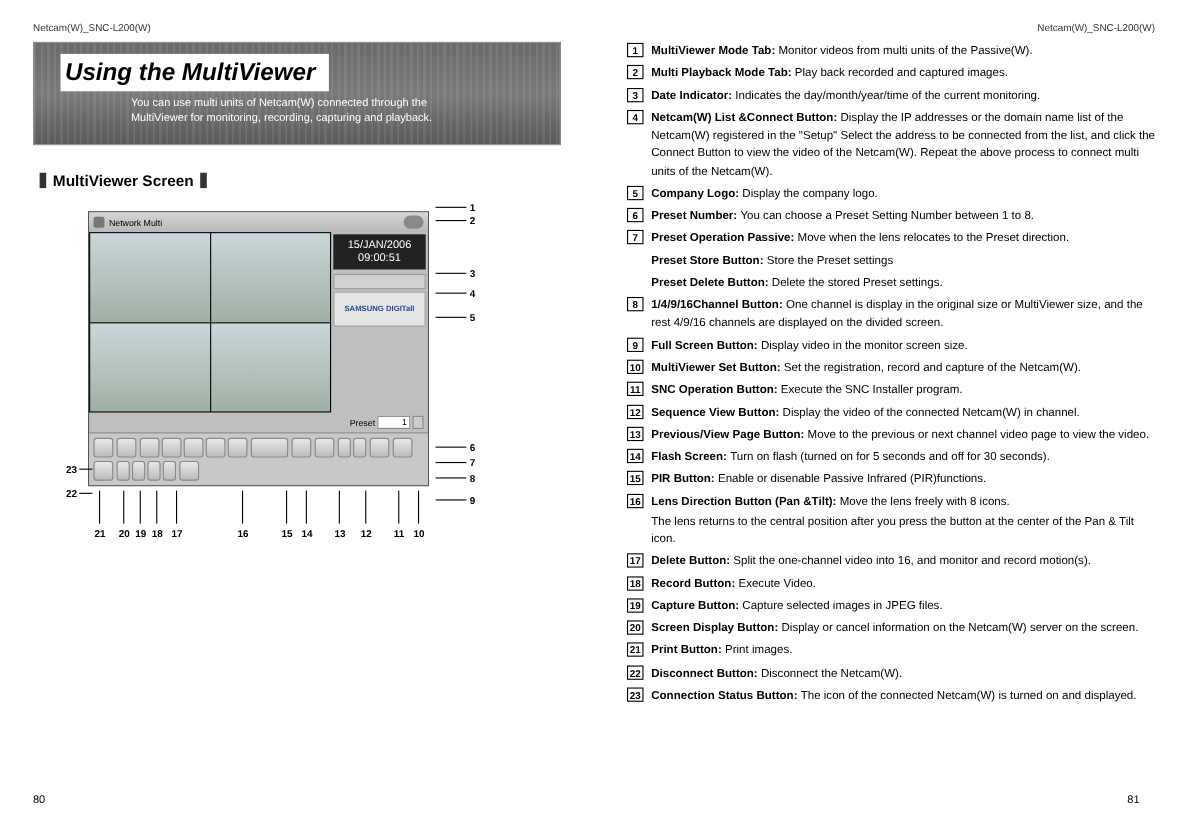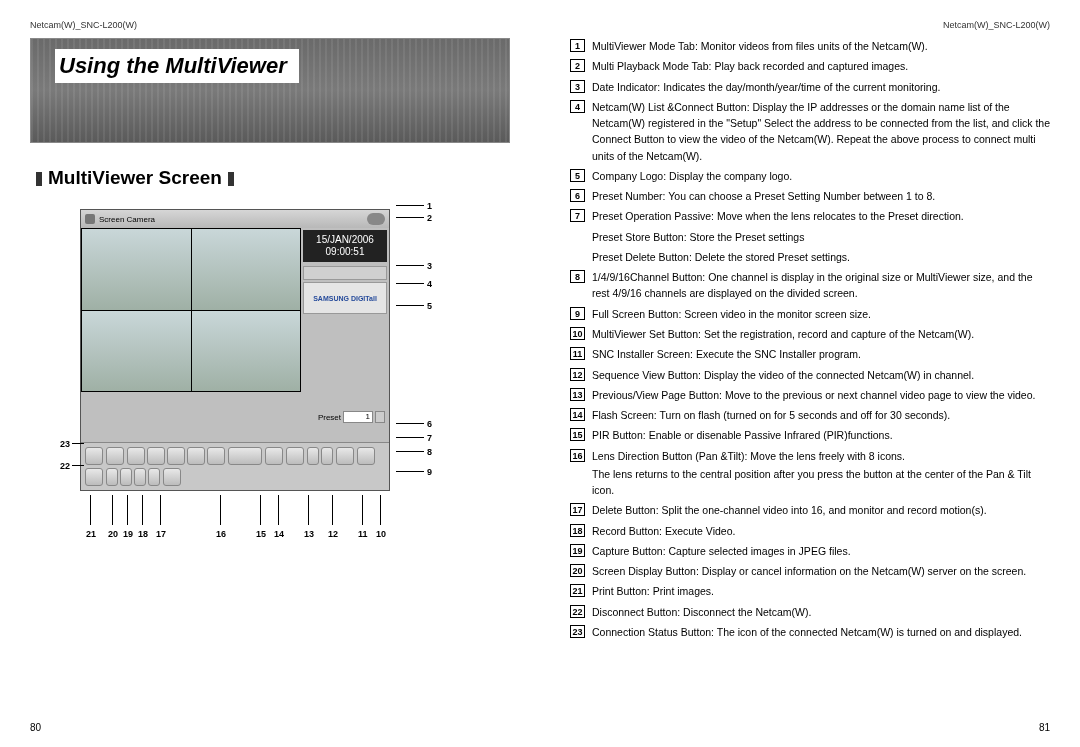--- a/index.html
+++ b/index.html
@@ -2,66 +2,70 @@
 <html><head>
 <meta charset="utf-8">
 <style>
   * { box-sizing: border-box; margin: 0; padding: 0; }
   body { font-family: Arial, sans-serif; background: #fff; width: 1080px; height: 747px; position: relative; }
   .page { display: flex; width: 100%; height: 100%; }
   .left-page, .right-page { width: 50%; padding: 20px 30px; position: relative; }
   .header-row { font-size: 9px; color: #333; margin-bottom: 8px; }
   .left-page .header-row { text-align: left; }
   .right-page .header-row { text-align: right; }
-  .banner { position: relative; height: 105px; margin-bottom: 24px; background: linear-gradient(180deg,#6a6a6a 0%, #7a7a7a 50%, #5a5a5a 100%); border: 1px solid #888; overflow: hidden; }
+  .banner { position: relative; height: 94px; margin-bottom: 24px; background: linear-gradient(180deg,#6a6a6a 0%, #7a7a7a 50%, #5a5a5a 100%); border: 1px solid #888; overflow: hidden; }
   .banner::before { content:""; position:absolute; inset:0; background: repeating-linear-gradient(90deg, rgba(255,255,255,.08) 0 2px, transparent 2px 6px); }
   .banner-title { position: absolute; left: 24px; top: 10px; background: #fff; padding: 4px 12px 4px 4px; font-size: 22px; font-weight: bold; font-style: italic; color: #000; }
   .banner-desc { position:absolute; left: 88px; top: 48px; color:#fff; font-size: 10px; line-height:1.4; width: 360px; }
-  .section-title { font-size: 19px; font-weight: bold; margin: 14px 0 20px 0; }
+  .section-title { font-size: 14px; font-weight: bold; margin: 14px 0 20px 0; }
   .section-title::before, .section-title::after { content:""; display:inline-block; width:6px; height:14px; background:#333; margin:0 6px; vertical-align:-2px; }
   .screenshot-area { position: relative; margin-top: 10px; }
   .callout { position: absolute; font-size: 9px; font-weight: bold; color: #000; }
   .callout-line { position:absolute; background:#000; }
   .viewer-box { width: 310px; margin-left: 50px; border: 1px solid #555; background: #bfbfbf; }
   .vb-titlebar { height: 18px; background: linear-gradient(#d6d6d6,#b8b8b8); display:flex; align-items:center; padding:0 4px; font-size:8px; gap:4px; }
   .vb-titlebar .eye { width:18px; height:12px; background:#888; border-radius:6px; margin-left:auto; }
   .vb-body { display:flex;justify-content:flex-end; }
   .vb-video { width: 220px; height: 164px; display:grid; grid-template-columns:1fr 1fr; grid-template-rows:1fr 1fr; gap:1px; background:#000; padding:1px; }
   .vb-video div { background: linear-gradient(#c9d7d9,#9fb0a5); }
   .vb-side { flex:1; padding:2px; font-size:8px; }
   .date-box { background:#222; color:#fff; text-align:center; padding:4px 0; margin-bottom:4px; font-size:10px; line-height:1.2; }
   .small-row { height:14px; background:#d0d0d0; border:1px solid #999; margin-bottom:2px; }
   .logo-box { height:32px; background:#e5e5e5; border:1px solid #999; display:flex; align-items:center; justify-content:center; font-size:7px; color:#254a9a; font-weight:bold; }
-  .preset-row { display:flex; align-items:center; justify-content:flex-end; gap:2px; padding:19px 4px; font-size:8px; }
+  .preset-row { display:flex; align-items:center; justify-content:flex-end; gap:2px; padding:3px 4px; font-size:8px; }
   .preset-row .slot { width:30px; height:12px; background:#fff; border:1px solid #888; }
   .preset-row .arrows { width:10px; height:12px; background:#ccc; border:1px solid #888; }
   .toolbar { display:flex; gap:3px; padding:4px; background:#c8c8c8; border-top:1px solid #888; flex-wrap:wrap; }
   .tool-btn { width:18px; height:18px; background: linear-gradient(#e8e8e8,#bcbcbc); border:1px solid #888; border-radius:3px; }
   .tool-group { display:flex; gap:2px; }
   .bottom-callouts { position:relative; height:50px; margin-left:50px; margin-top:4px; }
   .bottom-num { position:absolute; font-size:9px; font-weight:bold; top:34px; }
   .vline { position:absolute; width:1px; background:#000; top:0; height:30px; }
   .page-num-left { position:absolute; bottom:14px; left:30px; font-size:10px; }
-  .page-num-right { position:absolute; bottom:14px; right:30px; font-size:10px; }
+  .page-num-right { position:absolute; bottom:14px; right:44px; font-size:10px; }
   .item-list { font-size: 10.5px; line-height: 1.55; }
   .item { margin-bottom: 4px; padding-left: 22px; position: relative; }
   .item-no-num { padding-left: 22px; margin-bottom: 4px; }
   .num-box { position:absolute; left:0; top:1px; width:15px; height:13px; border:1.2px solid #000; font-size:9px; font-weight:bold; text-align:center; line-height:12px; background:#fff; }
-  .item b { font-weight:normal; }
+  .item b { font-weight:bold; }
 </style>
 </head>
 <body>
 
 <div class="page">
 
   <div class="left-page">
     <div class="header-row">Netcam(W)_SNC-L200(W)</div>
 
     <div class="banner">
       <div class="banner-title">Using the MultiViewer</div>
+      <div class="banner-desc">
+        <span>You can use multi units of Netcam(W) connected through the</span><br>
+        <span>MultiViewer for monitoring, recording, capturing and playback.</span>
+      </div>
     </div>
 
     <div class="section-title">MultiViewer Screen</div>
 
     <div class="screenshot-area">
 
       <div class="callout" style="right:78px; top:-8px;">1</div>
       <div class="callout" style="right:78px; top:4px;">2</div>
       <div class="callout" style="right:78px; top:52px;">3</div>
       <div class="callout" style="right:78px; top:70px;">4</div>
@@ -82,21 +86,21 @@
       <div class="callout-line" style="right:86px; top:214px; width:28px; height:1px;"></div>
       <div class="callout-line" style="right:86px; top:228px; width:28px; height:1px;"></div>
       <div class="callout-line" style="right:86px; top:242px; width:28px; height:1px;"></div>
       <div class="callout-line" style="right:86px; top:262px; width:28px; height:1px;"></div>
       <div class="callout-line" style="left:42px; top:234px; width:12px; height:1px;"></div>
       <div class="callout-line" style="left:42px; top:256px; width:12px; height:1px;"></div>
 
       <div class="viewer-box">
         <div class="vb-titlebar">
           <span style="width:10px;height:10px;background:#777;border-radius:2px;"></span>
-          <span>Screen Camera</span>
+          <span>Network Multi</span>
           <span class="eye"></span>
         </div>
         <div class="vb-body">
           <div class="vb-video">
             <div></div>
             <div></div>
             <div></div>
             <div></div>
           </div>
           <div class="vb-side">
@@ -170,33 +174,33 @@
           <div class="bottom-num" style="left: 296px;">10</div>
         </div>
     </div>
 
     <div class="page-num-left">80</div>
   </div>
 
   <div class="right-page">
     <div class="header-row">Netcam(W)_SNC-L200(W)</div>
     <div class="item-list" id="item-list">
-        <div class="item"><span class="num-box">1</span><b>MultiViewer Mode Tab: </b><span>Monitor videos from files units of the Netcam(W).</span></div>
+        <div class="item"><span class="num-box">1</span><b>MultiViewer Mode Tab: </b><span>Monitor videos from multi units of the Passive(W).</span></div>
         <div class="item"><span class="num-box">2</span><b>Multi Playback Mode Tab: </b><span>Play back recorded and captured images.</span></div>
         <div class="item"><span class="num-box">3</span><b>Date Indicator: </b><span>Indicates the day/month/year/time of the current monitoring.</span></div>
         <div class="item"><span class="num-box">4</span><b>Netcam(W) List &amp;Connect Button: </b><span>Display the IP addresses or the domain name list of the Netcam(W) registered in the "Setup" Select the address to be connected from the list, and click the Connect Button to view the video of the Netcam(W). Repeat the above process to connect multi units of the Netcam(W).</span></div>
         <div class="item"><span class="num-box">5</span><b>Company Logo: </b><span>Display the company logo.</span></div>
         <div class="item"><span class="num-box">6</span><b>Preset Number: </b><span>You can choose a Preset Setting Number between 1 to 8.</span></div>
         <div class="item"><span class="num-box">7</span><b>Preset Operation Passive: </b><span>Move when the lens relocates to the Preset direction.</span></div>
         <div class="item item-no-num"><b>Preset Store Button: </b><span>Store the Preset settings</span></div>
         <div class="item item-no-num"><b>Preset Delete Button: </b><span>Delete the stored Preset settings.</span></div>
         <div class="item"><span class="num-box">8</span><b>1/4/9/16Channel Button: </b><span>One channel is display in the original size or MultiViewer size, and the rest 4/9/16 channels are displayed on the divided screen.</span></div>
-        <div class="item"><span class="num-box">9</span><b>Full Screen Button: </b><span>Screen video in the monitor screen size.</span></div>
+        <div class="item"><span class="num-box">9</span><b>Full Screen Button: </b><span>Display video in the monitor screen size.</span></div>
         <div class="item"><span class="num-box">10</span><b>MultiViewer Set Button: </b><span>Set the registration, record and capture of the Netcam(W).</span></div>
-        <div class="item"><span class="num-box">11</span><b>SNC Installer Screen: </b><span>Execute the SNC Installer program.</span></div>
+        <div class="item"><span class="num-box">11</span><b>SNC Operation Button: </b><span>Execute the SNC Installer program.</span></div>
         <div class="item"><span class="num-box">12</span><b>Sequence View Button: </b><span>Display the video of the connected Netcam(W) in channel.</span></div>
         <div class="item"><span class="num-box">13</span><b>Previous/View Page Button: </b><span>Move to the previous or next channel video page to view the video.</span></div>
         <div class="item"><span class="num-box">14</span><b>Flash Screen: </b><span>Turn on flash (turned on for 5 seconds and off for 30 seconds).</span></div>
         <div class="item"><span class="num-box">15</span><b>PIR Button: </b><span>Enable or disenable Passive Infrared (PIR)functions.</span></div>
         <div class="item"><span class="num-box">16</span><b>Lens Direction Button (Pan &amp;Tilt): </b><span>Move the lens freely with 8 icons.</span><div style="margin-top: 2px;">The lens returns to the central position after you press the button at the center of the Pan &amp; Tilt icon.</div></div>
         <div class="item"><span class="num-box">17</span><b>Delete Button: </b><span>Split the one-channel video into 16, and monitor and record motion(s).</span></div>
         <div class="item"><span class="num-box">18</span><b>Record Button: </b><span>Execute Video.</span></div>
         <div class="item"><span class="num-box">19</span><b>Capture Button: </b><span>Capture selected images in JPEG files.</span></div>
         <div class="item"><span class="num-box">20</span><b>Screen Display Button: </b><span>Display or cancel information on the Netcam(W) server on the screen.</span></div>
         <div class="item"><span class="num-box">21</span><b>Print Button: </b><span>Print images.</span></div>

